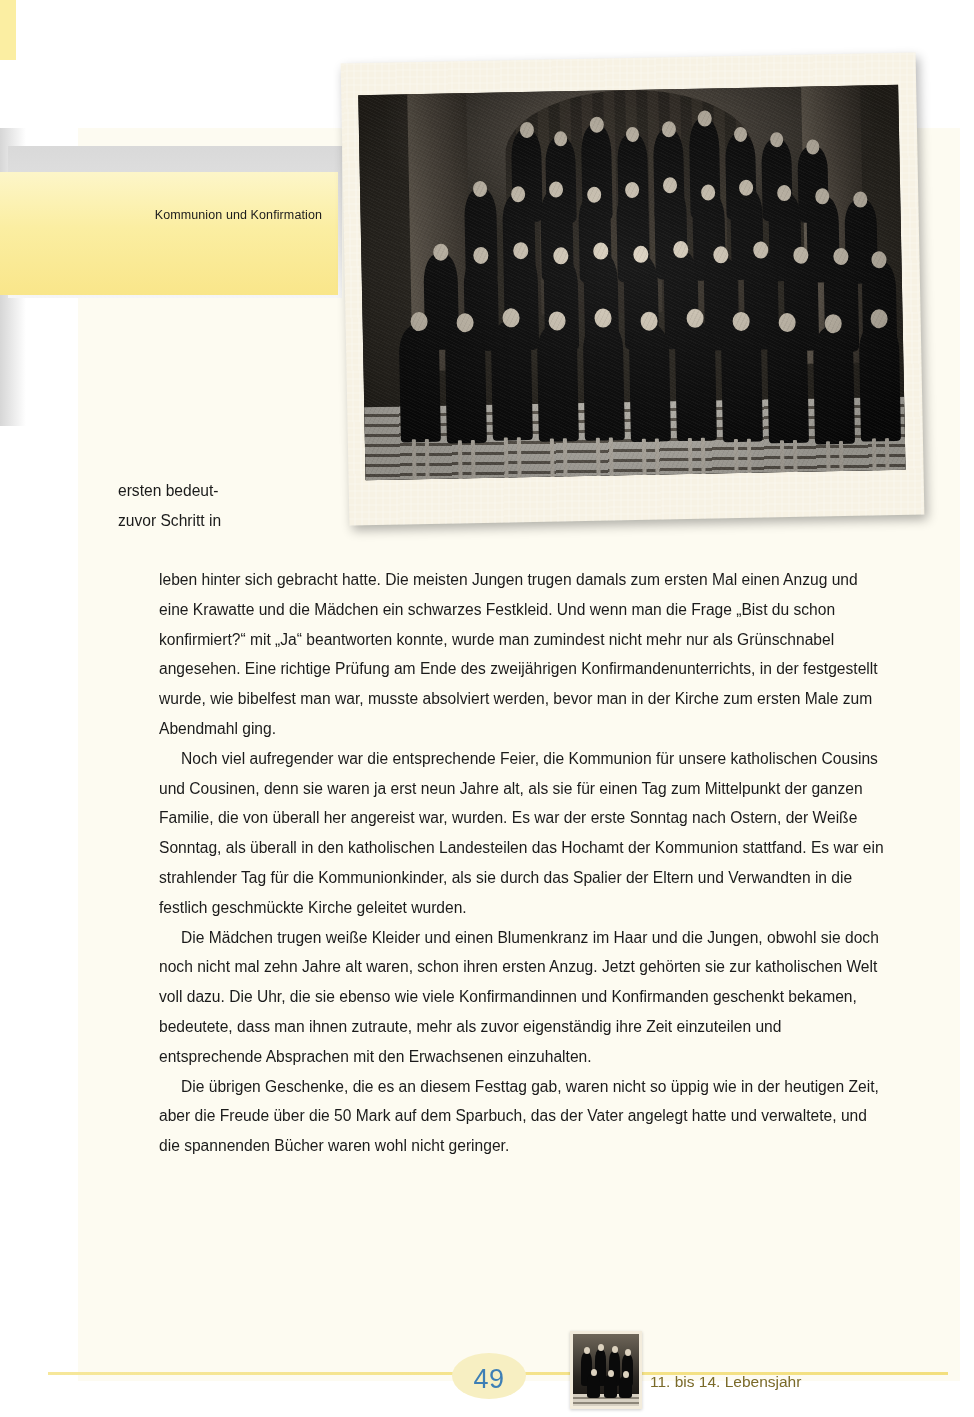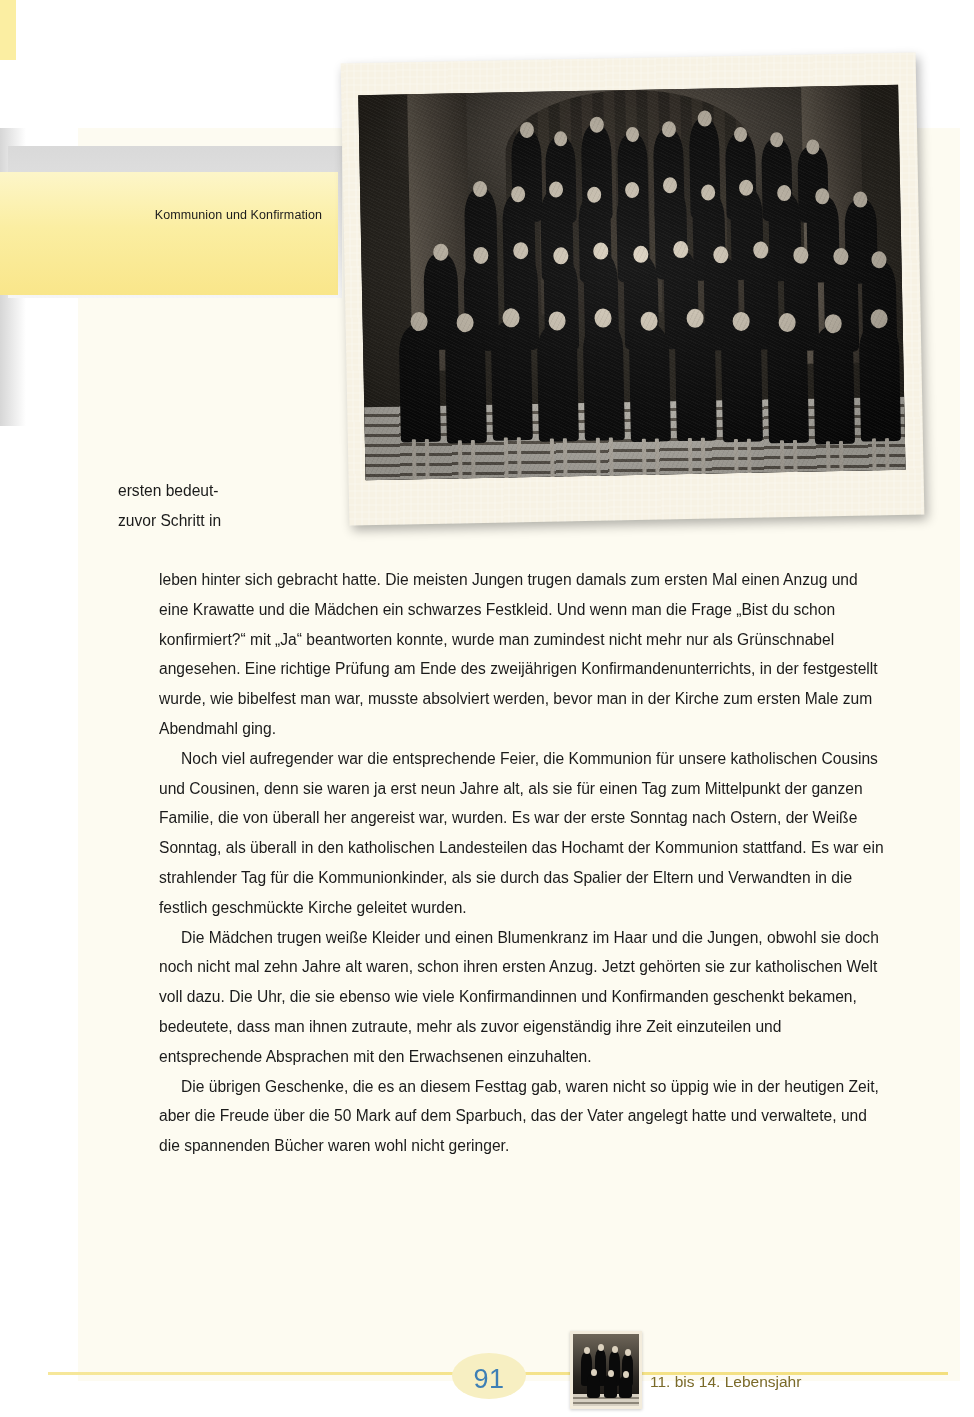--- a/index.html
+++ b/index.html
@@ -478,21 +478,21 @@
 
   <div class="body-text">
     <p>leben hinter sich gebracht hatte. Die meisten Jungen trugen damals zum ersten Mal einen Anzug und eine Krawatte und die Mädchen ein schwarzes Festkleid. Und wenn man die Frage „Bist du schon konfirmiert?“ mit „Ja“ beantworten konnte, wurde man zumindest nicht mehr nur als Grünschnabel angesehen. Eine richtige Prüfung am Ende des zweijährigen Konfirmandenunterrichts, in der festgestellt wurde, wie bibelfest man war, musste absolviert werden, bevor man in der Kirche zum ersten Male zum Abendmahl ging.</p>
     <p class="indent">Noch viel aufregender war die entsprechende Feier, die Kommunion für unsere katholischen Cousins und Cousinen, denn sie waren ja erst neun Jahre alt, als sie für einen Tag zum Mittelpunkt der ganzen Familie, die von überall her angereist war, wurden. Es war der erste Sonntag nach Ostern, der Weiße Sonntag, als überall in den katholischen Landesteilen das Hochamt der Kommunion stattfand. Es war ein strahlender Tag für die Kommunionkinder, als sie durch das Spalier der Eltern und Verwandten in die festlich geschmückte Kirche geleitet wurden.</p>
     <p class="indent">Die Mädchen trugen weiße Kleider und einen Blumenkranz im Haar und die Jungen, obwohl sie doch noch nicht mal zehn Jahre alt waren, schon ihren ersten Anzug. Jetzt gehörten sie zur katholischen Welt voll dazu. Die Uhr, die sie ebenso wie viele Konfirmandinnen und Konfirmanden geschenkt bekamen, bedeutete, dass man ihnen zutraute, mehr als zuvor eigenständig ihre Zeit einzuteilen und entsprechende Absprachen mit den Erwachsenen einzuhalten.</p>
     <p class="indent">Die übrigen Geschenke, die es an diesem Festtag gab, waren nicht so üppig wie in der heutigen Zeit, aber die Freude über die 50 Mark auf dem Sparbuch, das der Vater angelegt hatte und verwaltete, und die spannenden Bücher waren wohl nicht geringer.</p>
   </div>
 
   <div class="footer-rule"></div>
   <div class="footer-circle"></div>
-  <div class="page-number">91</div>
+  <div class="page-number">49</div>
   <div class="footer-thumb">
     <div class="mini">
       <div class="msteps"></div>
       <div class="mf" style="left:8px;top:18px;width:11px;height:34px;"></div>
       <div class="mface" style="left:11px;top:13px;width:6px;height:7px;"></div>
       <div class="mf" style="left:22px;top:15px;width:11px;height:37px;"></div>
       <div class="mface" style="left:25px;top:10px;width:6px;height:7px;"></div>
       <div class="mf" style="left:36px;top:17px;width:11px;height:35px;"></div>
       <div class="mface" style="left:39px;top:12px;width:6px;height:7px;"></div>
       <div class="mf" style="left:49px;top:20px;width:11px;height:32px;"></div>

